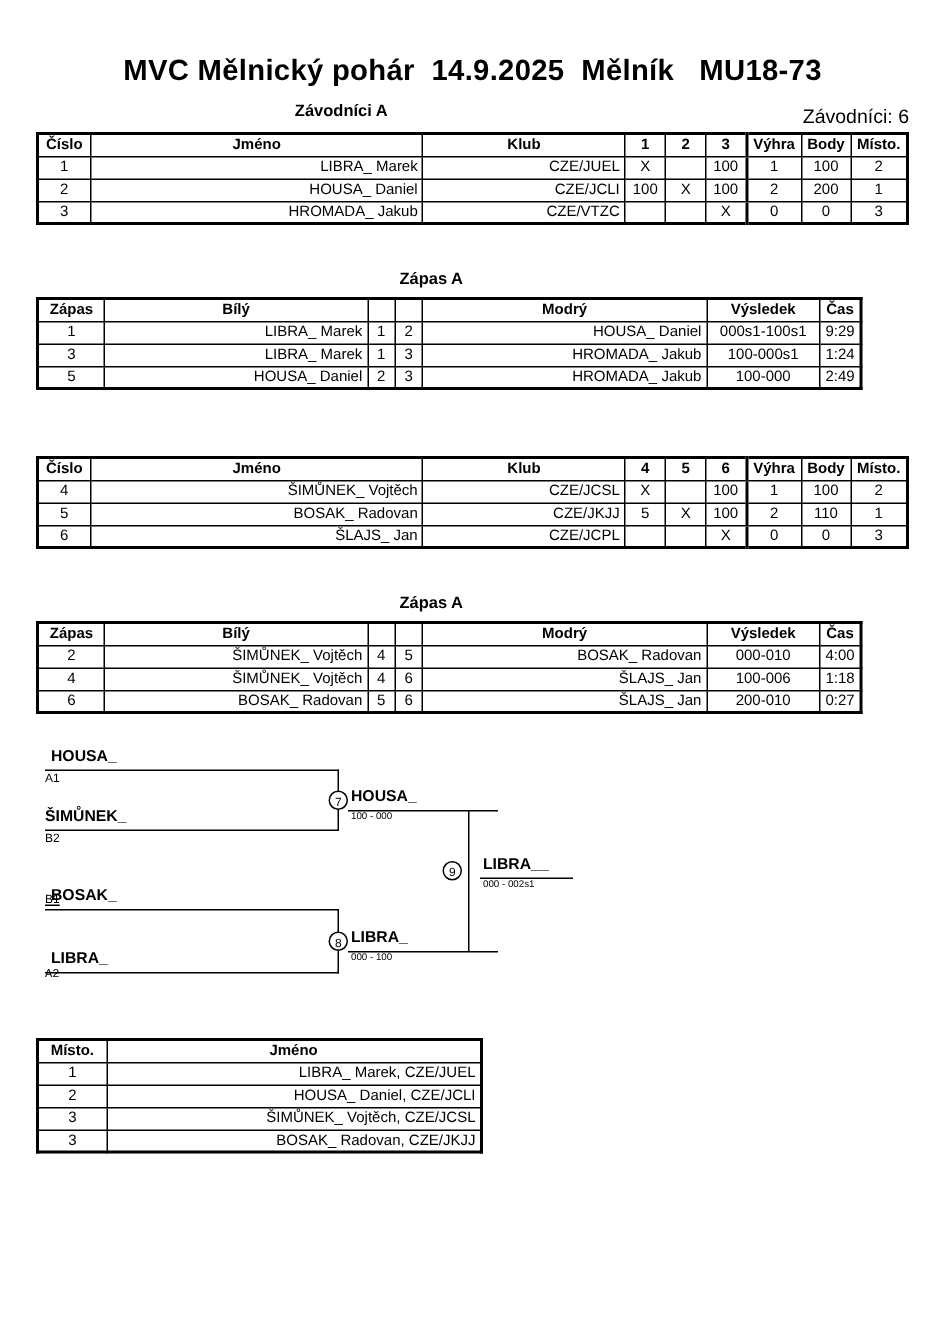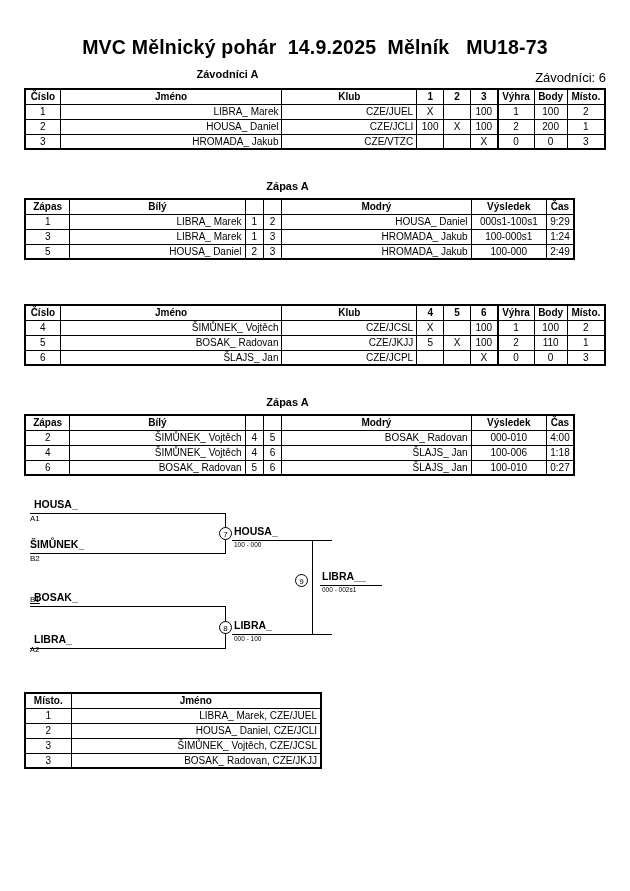--- a/index.html
+++ b/index.html
@@ -276,21 +276,21 @@
           <td class="col-blue l">ŠLAJS_ Jan</td>
           <td class="col-res c">100-006</td>
           <td class="col-time c">1:18</td>
         </tr>
         <tr>
           <td class="col-m c">6</td>
           <td class="col-white l b">BOSAK_ Radovan</td>
           <td class="col-n c">5</td>
           <td class="col-n c">6</td>
           <td class="col-blue l">ŠLAJS_ Jan</td>
-          <td class="col-res c">100-010</td>
+          <td class="col-res c">200-010</td>
           <td class="col-time c">0:27</td>
         </tr>
       </tbody>
   </table>
 
   <div class="bracket">
 
     <div class="bk-label" style="left:34px;top:3px;">HOUSA_</div>
     <div class="bk-underline" style="left:30px;top:18px;width:196px;"></div>
     <div class="bk-sub" style="left:30px;top:19px;">A1</div>

